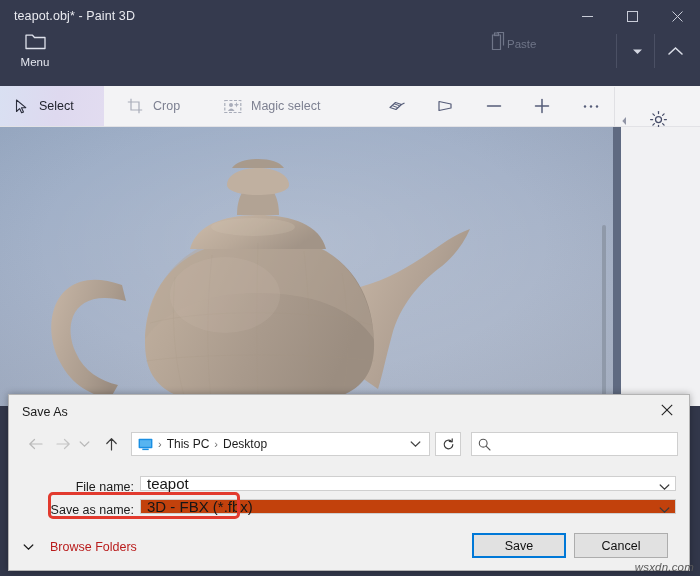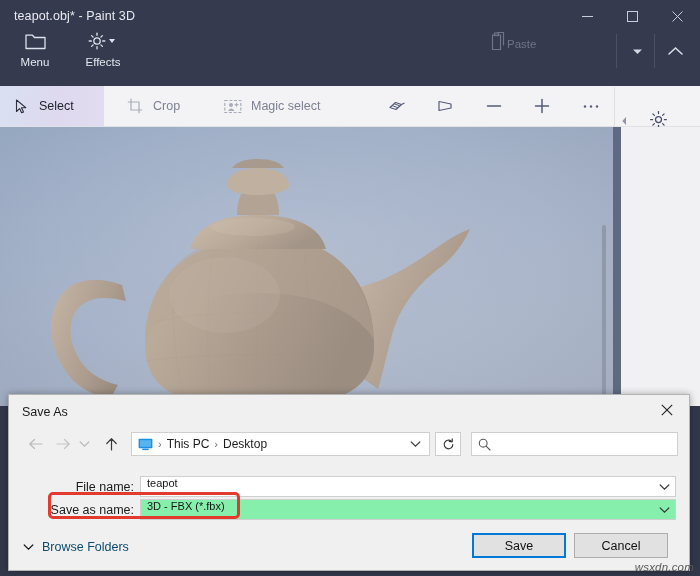--- a/index.html
+++ b/index.html
@@ -171,43 +171,43 @@
   .searchbox .sp { flex: 1; }
   .search-ic { color: #555; display: flex; align-items: center; }
 
   .fieldrow { position: absolute; left: 0; width: 682px; height: 22px; }
   .fieldlabel {
     position: absolute; right: 16px; top: 0; width: 100%;
     text-align: right; font-size: 12.5px; color: #1b1b1b;
     line-height: 22px;
   }
   .combo {
-    position: absolute; height: 21px;
+    position: absolute; height: 15px;
     border: 1px solid #cfcfcf;
-    display: flex; align-items: flex-start;
-    font-size: 11px; color: #161616;
+    display: flex; align-items: center;
+    font-size: 15px; color: #161616;
     padding-left: 6px;
   }
   .combo .chev {
     position: absolute; right: 0; top: 0; width: 22px; height: 19px;
     display: flex; align-items: center; justify-content: center; color: #3b3b3b;
   }
   .combo.white { background: #fff; }
-  .combo.gray  { background: #86efac; }
+  .combo.gray  { background: #c2410c; }
 
   .redbox {
     position: absolute; left: 48px; top: 492px; width: 192px; height: 27px;
     border: 3px solid #e23a2e; border-radius: 5px;
     pointer-events: none;
   }
 
   .browse {
     position: absolute; left: 22px; top: 539px;
-    display: flex; align-items: center; gap: 8px;
-    font-size: 12.5px; color: #0c4a6e;
+    display: flex; align-items: center; gap: 16px;
+    font-size: 12.5px; color: #b91c1c;
   }
 
   .dlgbtn {
     position: absolute; top: 532px; width: 94px; height: 25px;
     background: #e1e1e1; border: 1px solid #adadad;
     font-size: 12.5px; color: #111;
     display: flex; align-items: center; justify-content: center;
     font-family: "Liberation Sans", sans-serif;
   }
   .dlgbtn.primary { border: 2px solid #0078d7; background: #e1e1e1; }
@@ -249,39 +249,20 @@
 
     <div class="tb-tool" style="left:6px">
       <div class="ic">
         <svg width="21" height="17" viewBox="0 0 21 17">
           <path d="M1 4.5 V15.5 H20 V4.5 H9.5 L7.5 2.2 H1 Z" fill="none" stroke="#dfe2ec" stroke-width="1.3" stroke-linejoin="round"></path>
         </svg>
       </div>
       <div class="lb">Menu</div>
     </div>
 
-    <div class="tb-tool" style="left:74px">
-      <div class="ic">
-        <svg width="32" height="20" viewBox="0 0 32 20">
-          <g stroke="#dfe2ec" stroke-width="1.3" stroke-linecap="round">
-            <circle cx="10" cy="10" r="3.2" fill="none"></circle>
-            <line x1="10" y1="2.2" x2="10" y2="4.3"></line>
-            <line x1="10" y1="15.7" x2="10" y2="17.8"></line>
-            <line x1="2.2" y1="10" x2="4.3" y2="10"></line>
-            <line x1="15.7" y1="10" x2="17.8" y2="10"></line>
-            <line x1="4.6" y1="4.6" x2="6.1" y2="6.1"></line>
-            <line x1="13.9" y1="13.9" x2="15.4" y2="15.4"></line>
-            <line x1="4.6" y1="15.4" x2="6.1" y2="13.9"></line>
-            <line x1="13.9" y1="6.1" x2="15.4" y2="4.6"></line>
-          </g>
-          <path d="M22 8 L28 8 L25 12 Z" fill="#dfe2ec"></path>
-        </svg>
-      </div>
-      <div class="lb">Effects</div>
-    </div>
 
     <div class="tb-right-tool" style="left:488px">
       <div class="ic">
         <svg width="19" height="20" viewBox="0 0 19 20">
           <path d="M4.5 4 H12.5 V18.5 H4.5 Z" fill="none" stroke="#6f7588" stroke-width="1.2"></path>
           <path d="M9 1.5 H15.5 V14.5" fill="none" stroke="#6f7588" stroke-width="1.2"></path>
           <rect x="6.5" y="2" width="4" height="2.6" fill="none" stroke="#6f7588" stroke-width="1.1"></rect>
         </svg>
       </div>
       <div class="lb">Paste</div>

